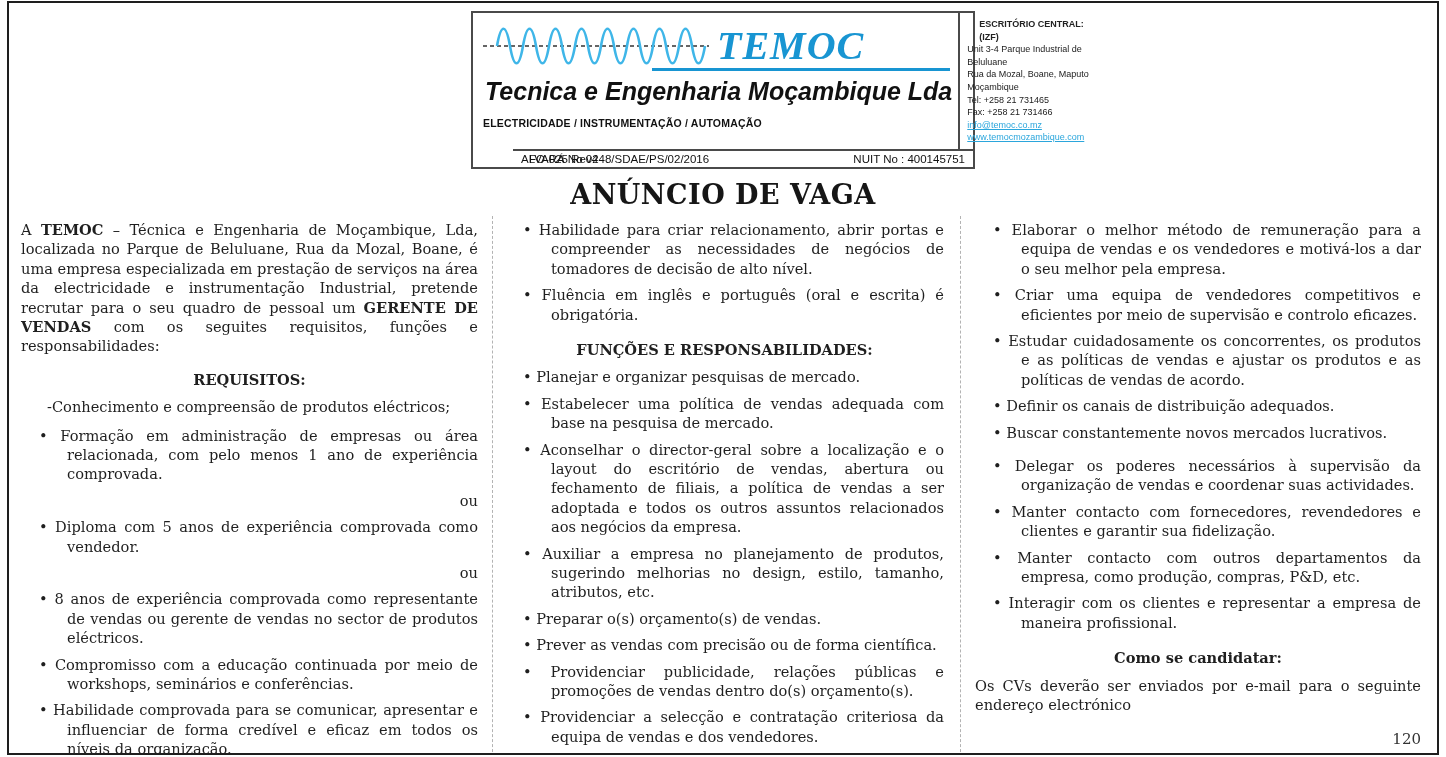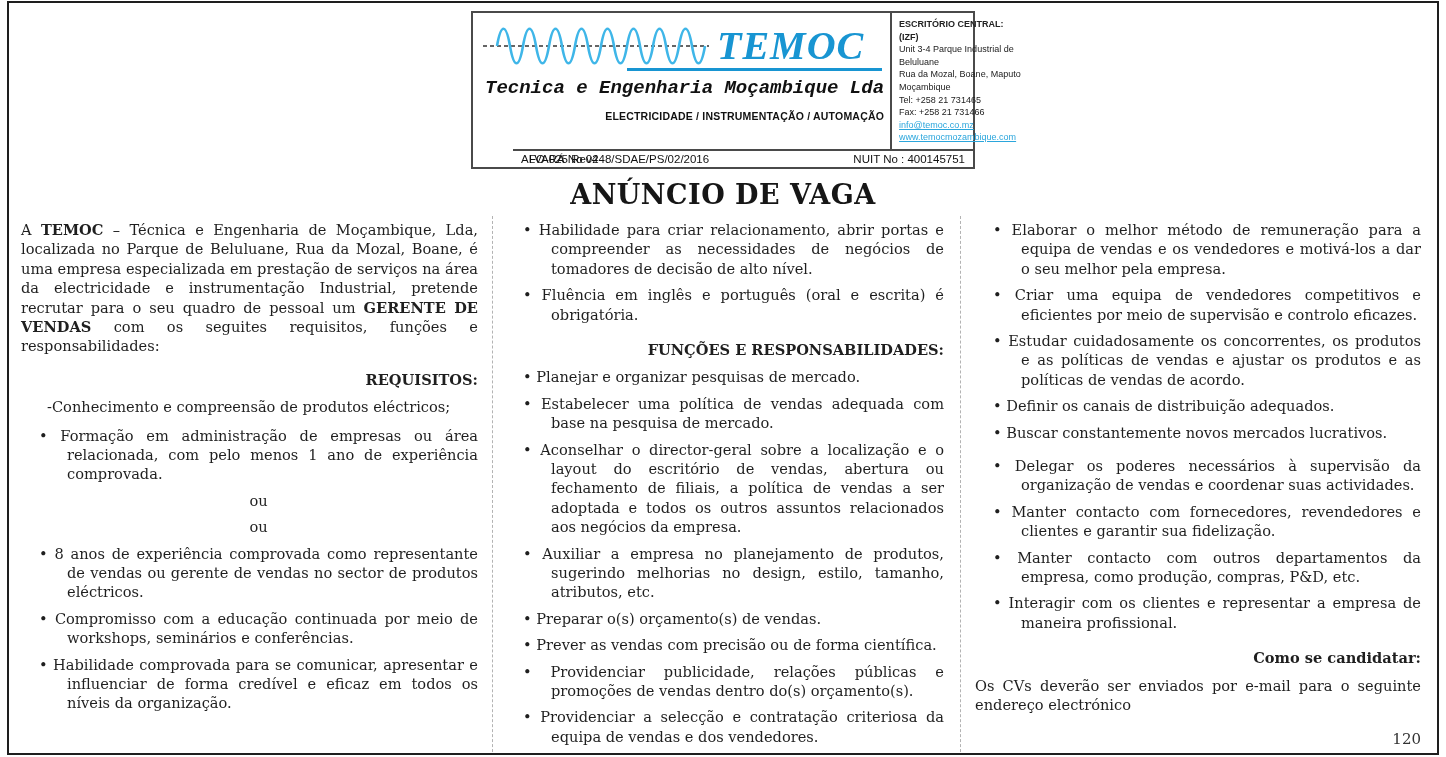--- a/index.html
+++ b/index.html
@@ -16,50 +16,50 @@
 
   
   .letterhead{width:504px;margin:8px auto 0 auto;border:2px solid #4a4a4a;background:#fff;}
   .lh-top{display:flex;}
   .logo-cell{flex:1;padding:4px 6px 2px 10px;}
   .wave-row{position:relative;height:58px;display:flex;align-items:center;}
   .wave-row svg{display:block;}
   .brand{font-family:"Liberation Serif", serif;font-style:italic;font-weight:bold;
          font-size:40px;color:var(--brand-blue);line-height:1;margin-left:6px;letter-spacing:1px;}
   .brand-underline{position:absolute;left:36%;right:2px;bottom:4px;height:3px;background:var(--brand-blue);}
-  .subtitle{font-family:Liberation Mono, monospace;font-style:italic;font-weight:bold;
-            font-size:19px;color:#111;margin:2px 0 0 2px;white-space:nowrap;}
+  .subtitle{font-family:Liberation Sans, sans-serif;font-style:italic;font-weight:bold;
+            font-size:25px;color:#111;margin:2px 0 0 2px;white-space:nowrap;}
   .tagline{font-family:"Liberation Sans", sans-serif;font-weight:bold;font-size:10.5px;
-           letter-spacing:.2px;text-align:right;margin:11px 0 6px 0;color:#111;}
+           letter-spacing:.2px;text-align:left;margin:11px 0 6px 0;color:#111;}
   .contact-cell{width:160px;border-left:2px solid #4a4a4a;padding:5px 7px;
                 font-family:"Liberation Sans", sans-serif;font-size:9px;line-height:1.4;color:#222;}
-  .contact-title{font-weight:bold;font-size:9px;}
+  .contact-title{font-weight:bold;font-size:9px;margin-left:12px;}
   .contact-line{white-space:nowrap;}
   .contact-link{color:var(--link-blue);text-decoration:underline;cursor:pointer;white-space:nowrap;}
   .lh-strip{display:flex;justify-content:space-between;align-items:center;border-top:2px solid #4a4a4a;
             font-family:"Liberation Sans", sans-serif;font-size:11.5px;padding:2px 8px;color:#111;margin-left:40px;}
   .lh-strip .mid{position:absolute;left:16px;right:0;pointer-events:none;}
   .lh-strip{position:relative;}
 
   
   .doc-title{text-align:center;font-weight:bold;font-size:27px;letter-spacing:.5px;
              margin:10px 0 6px 0;color:#161616;}
 
   
   .columns{display:flex;align-items:stretch;height:556px;margin:0 6px;overflow:hidden;}
   .col{font-size:14.6px;line-height:1.33;text-align:justify;overflow:hidden;}
   .col1{width:478px;padding:4px 14px 0 6px;border-right:1px dashed #b3b3b3;}
   .col2{width:468px;padding:4px 16px 0 12px;border-right:1px dashed #b3b3b3;}
   .col3{flex:1;padding:4px 10px 0 14px;}
   .intro{margin-bottom:14px;}
-  .col-heading{font-weight:bold;margin:2px 0 8px 0;text-align:right;}
+  .col-heading{font-weight:bold;margin:2px 0 8px 0;text-align:center;}
   .col-heading.spaced{margin-top:16px;}
   .item{margin-bottom:7px;}
   .item.bullet{padding-left:46px;text-indent:-28px;}
-  .item.plain{padding-left:18px;text-align:center;}
+  .item.plain{padding-left:18px;text-align:right;}
   .item.dash{padding-left:26px;text-align:left;margin-bottom:9px;}
   .item.gap{height:7px;margin:0;}
   .apply-par{margin:4px 0 0 0;}
   .page-num{position:absolute;right:16px;bottom:5px;font-size:15px;color:#333;
             font-family:"DejaVu Serif", serif;}
   b{font-weight:bold;}
 </style>
 </head>
 <body>
 
@@ -114,20 +114,21 @@
 
     <div class="columns">
 
       <div class="col col1">
         <div class="intro"><span>A </span><b>TEMOC</b><span> – Técnica e Engenharia de Moçambique, Lda, localizada no Parque de Beluluane, Rua da Mozal, Boane, é uma empresa especializada em prestação de serviços na área da electricidade e instrumentação Industrial, pretende recrutar para o seu quadro de pessoal um </span><b>GERENTE DE VENDAS</b><span> com os seguites requisitos, funções e responsabilidades:</span></div>
         <div class="col-heading">REQUISITOS:</div>
         <div>
             <div class="item dash">-Conhecimento e compreensão de produtos eléctricos;</div>
             <div class="item bullet">• Formação em administração de empresas ou área relacionada, com pelo menos 1 ano de experiência comprovada.</div>
             <div class="item plain">ou</div>
+            <div class="item bullet">• Diploma com 5 anos de experiência comprovada como vendedor.</div>
             <div class="item plain">ou</div>
             <div class="item bullet">• 8 anos de experiência comprovada como representante de vendas ou gerente de vendas no sector de produtos eléctricos.</div>
             <div class="item bullet">• Compromisso com a educação continuada por meio de workshops, seminários e conferências.</div>
             <div class="item bullet">• Habilidade comprovada para se comunicar, apresentar e influenciar de forma credível e eficaz em todos os níveis da organização.</div>
           </div>
       </div>
 
       <div class="col col2">
         <div>
             <div class="item bullet">• Habilidade para criar relacionamento, abrir portas e compreender as necessidades de negócios de tomadores de decisão de alto nível.</div>

